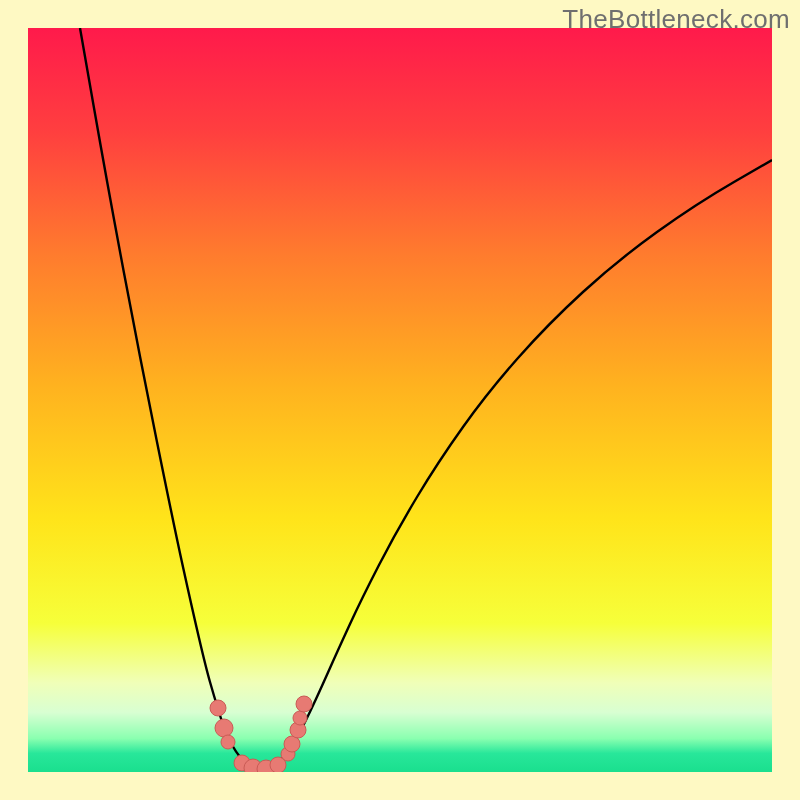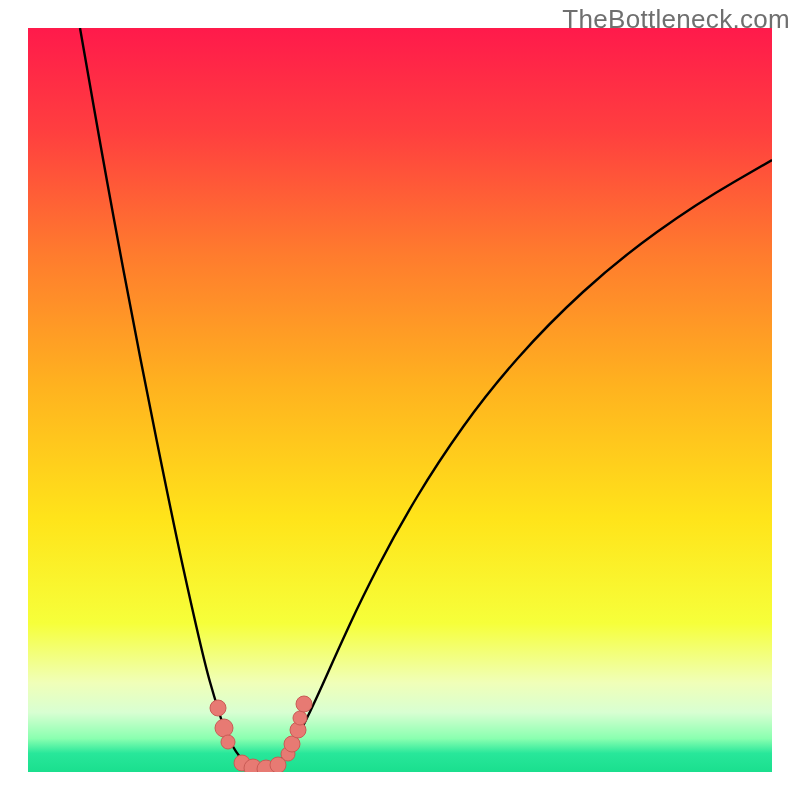--- a/index.html
+++ b/index.html
@@ -8,21 +8,21 @@
     width: 800px;
     height: 800px;
     overflow: hidden;
     background: #000;
     font-family: Arial, Helvetica, sans-serif;
   }
   .frame {
     position: relative;
     width: 800px;
     height: 800px;
-    background: #ffffff;
+    background: #fef9c3;
   }
   .plot {
     position: absolute;
     left: 28px;
     top: 28px;
     width: 744px;
     height: 744px;
     overflow: hidden;
   }
   .gradient {

